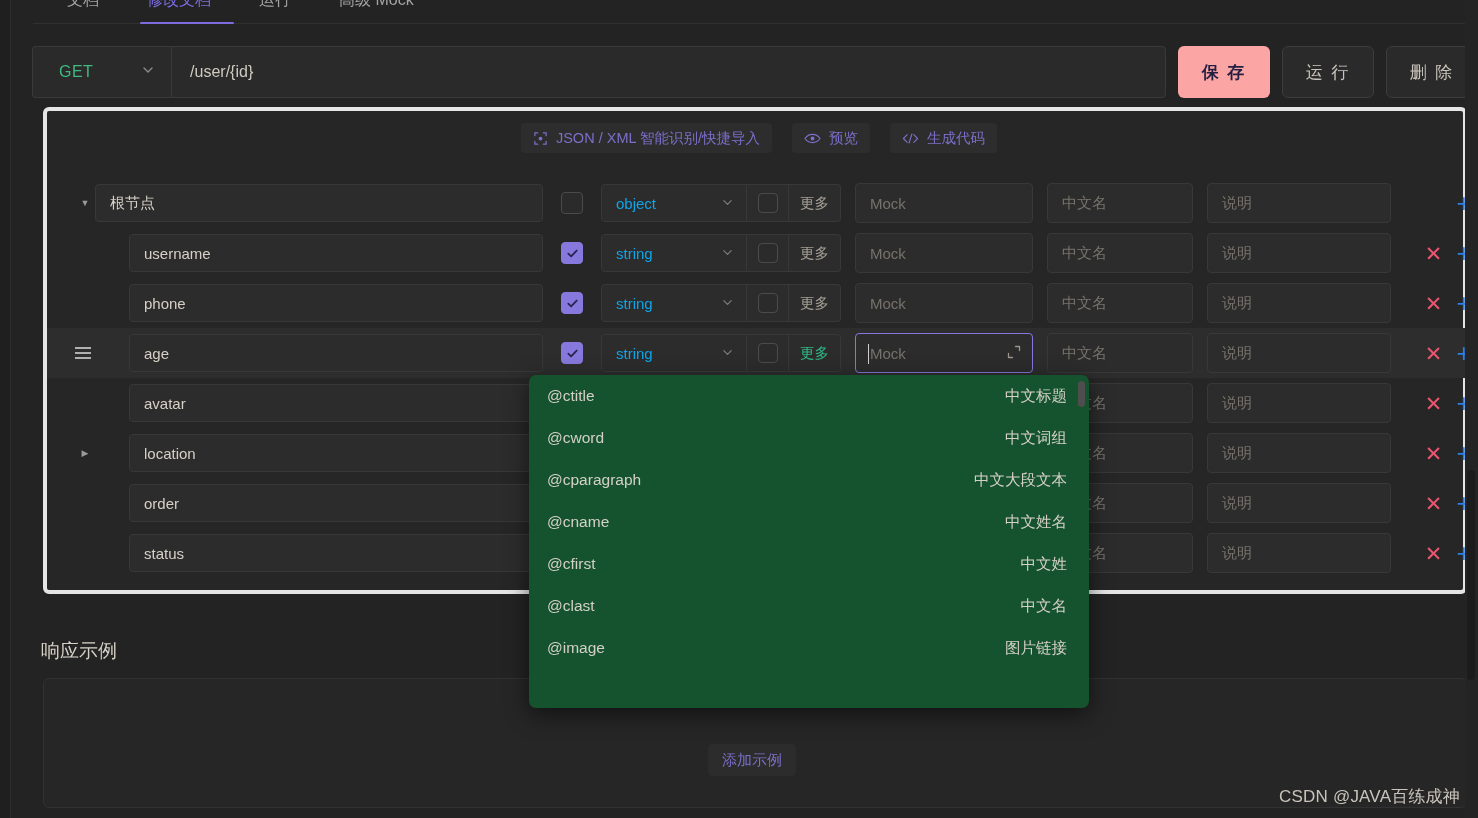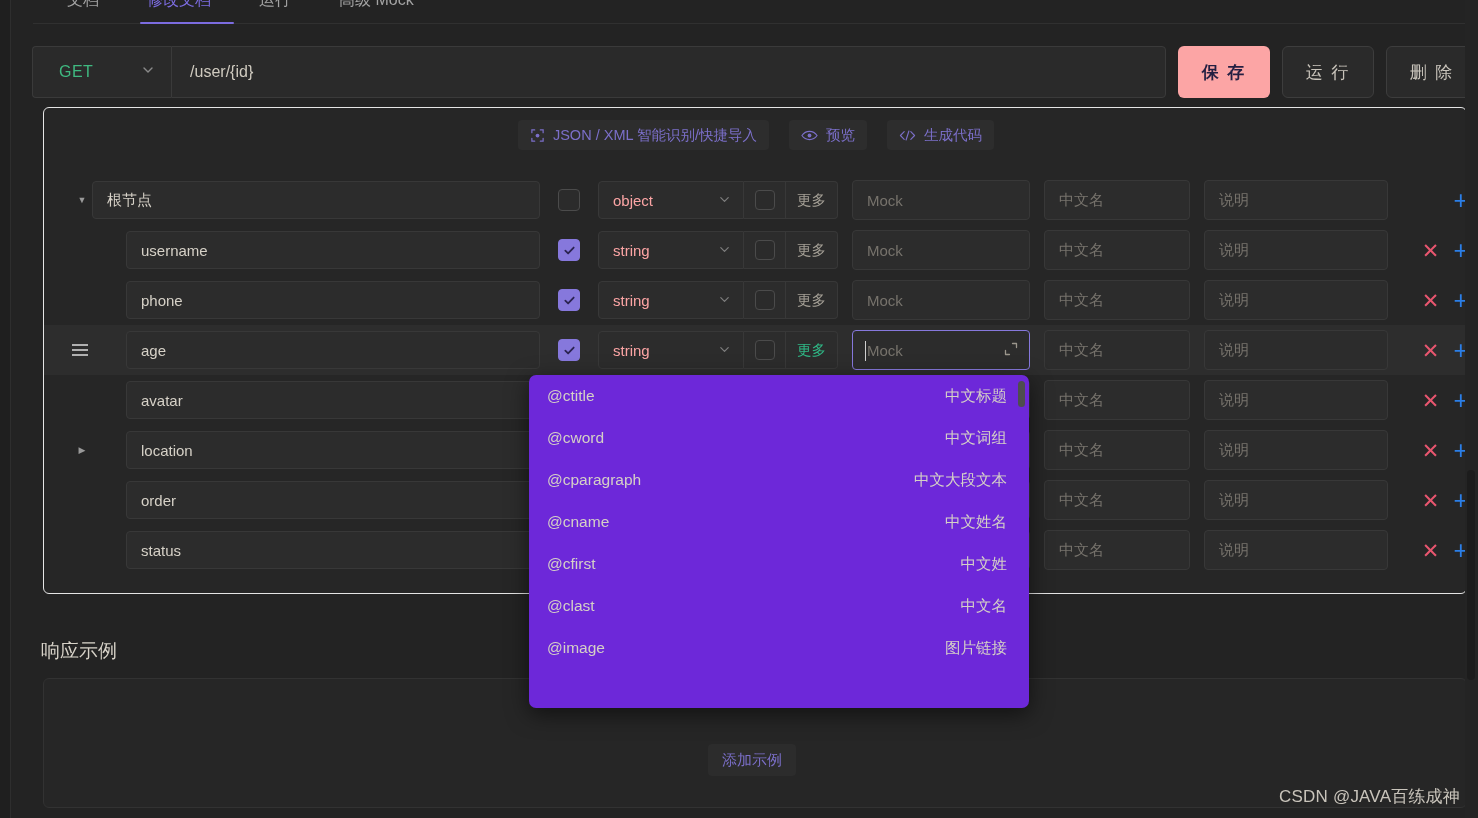--- a/index.html
+++ b/index.html
@@ -98,21 +98,21 @@
     margin-left: 12px;
   }
   .btn.primary { background: #fca5a5; color: #241f42; font-weight: bold; }
   .btn.ghost { background: #2a2a2a; border: 1px solid #3d3d3d; color: #c9c4bb; }
 
   
   .panel {
     position: absolute; left: 32px; top: 107px;
     width: 1424px; height: 487px;
     background: #262626;
-    border: 1px solid #e5e5e5;
+    border: 4px solid #e5e5e5;
     border-radius: 6px;
   }
   .panel-tools {
     position: absolute; left: 0; top: 5px;
     width: 1424px; height: 44px;
     display: flex; align-items: center; justify-content: center; gap: 20px;
   }
   .tool-chip {
     display: flex; align-items: center; gap: 8px;
     height: 30px; padding: 0 12px;
@@ -183,21 +183,21 @@
     margin-left: 18px;
     height: 38px;
   }
   .type-select {
     width: 146px; height: 38px;
     background: #2c2c2c;
     border: 1px solid #383838;
     border-radius: 4px 0 0 4px;
     display: flex; align-items: center; justify-content: space-between;
     padding: 0 12px 0 14px;
-    color: #fca5a5; font-size: 15px;
+    color: #0ea5e9; font-size: 15px;
     cursor: pointer;
   }
   .type-cb-wrap {
     width: 42px; height: 38px;
     background: #2c2c2c;
     border: 1px solid #383838;
     border-left: none;
     display: flex; align-items: center; justify-content: center;
   }
   .inner-cb {
@@ -268,22 +268,22 @@
     justify-content: flex-end;
   }
   .ic-del { color: #e8566f; font-size: 21px; line-height: 1; cursor: pointer; }
   .ic-add { color: #2b7fe8; font-size: 25px; line-height: 1; cursor: pointer; }
   .ic-spacer { width: 21px; }
 
   
   .dropdown {
     position: absolute;
     left: 518px; top: 375px;
-    width: 500px; height: 333px;
-    background: #6d28d9;
+    width: 560px; height: 333px;
+    background: #14532d;
     border-radius: 7px;
     box-shadow: 0 6px 22px rgba(0,0,0,.55);
     overflow: hidden;
     z-index: 40;
   }
   .dd-list { position: relative; }
   .dd-item {
     height: 42px;
     display: flex; align-items: center; justify-content: space-between;
     padding: 0 22px 0 18px;

